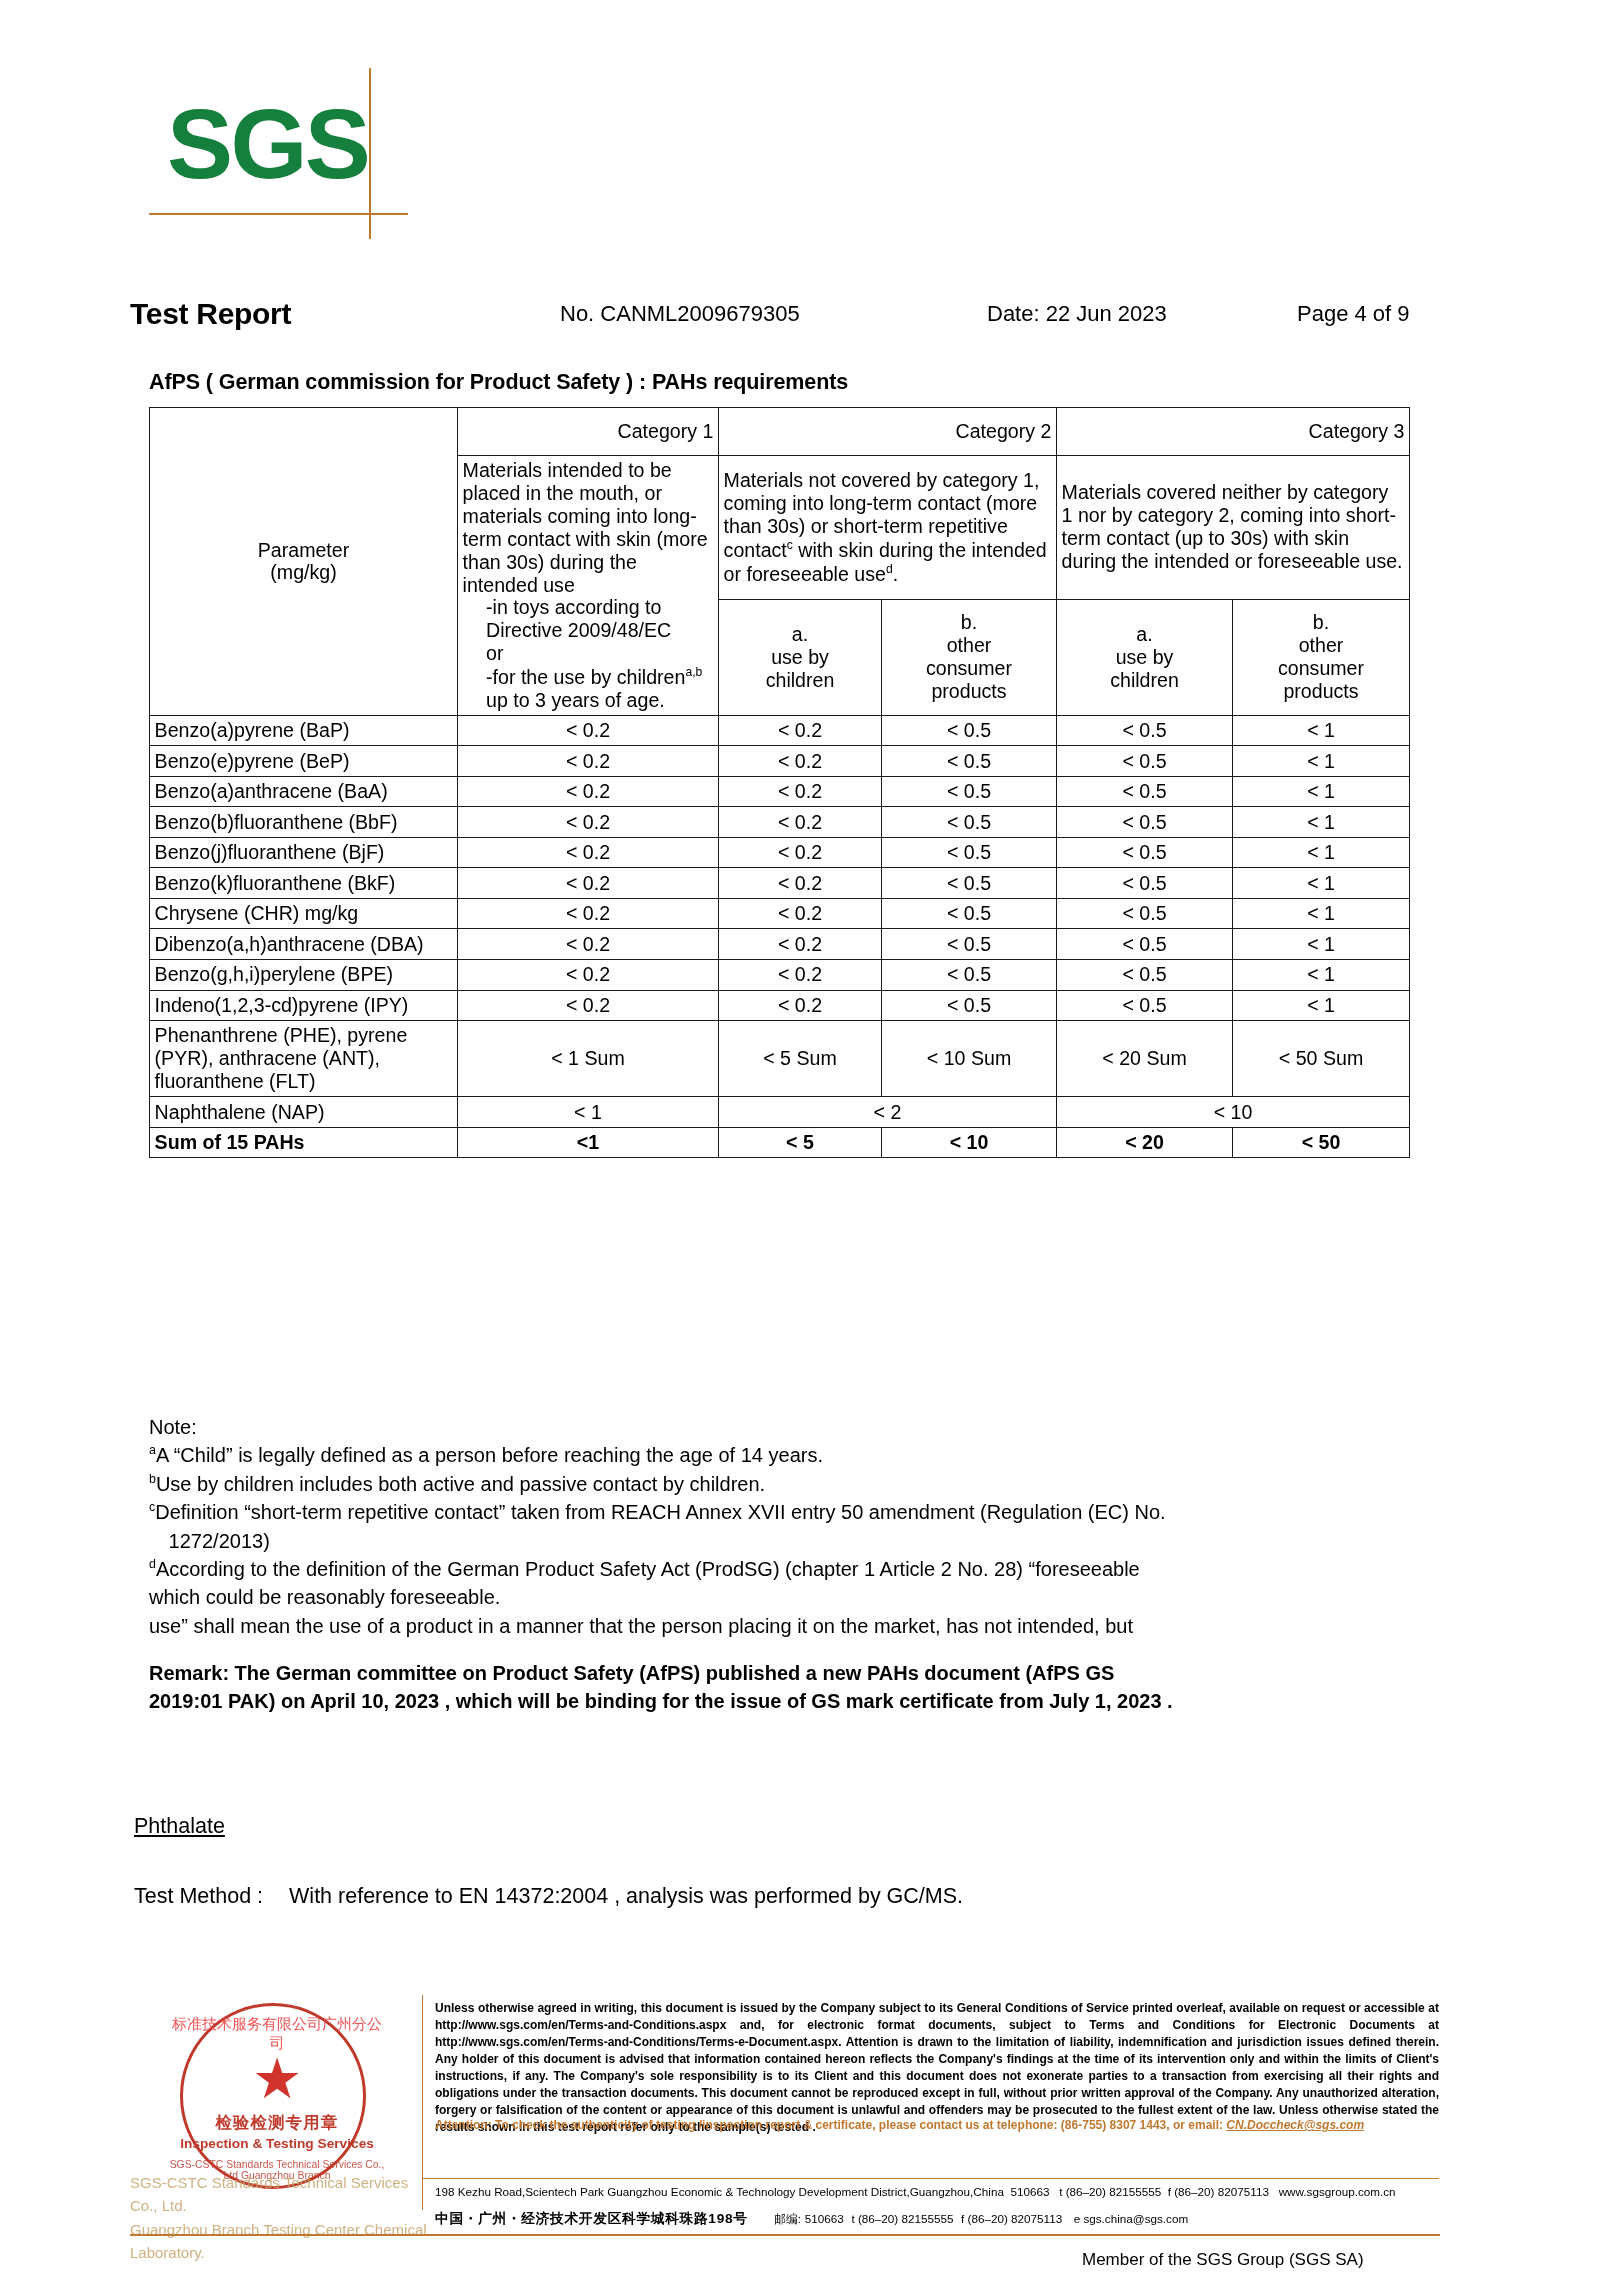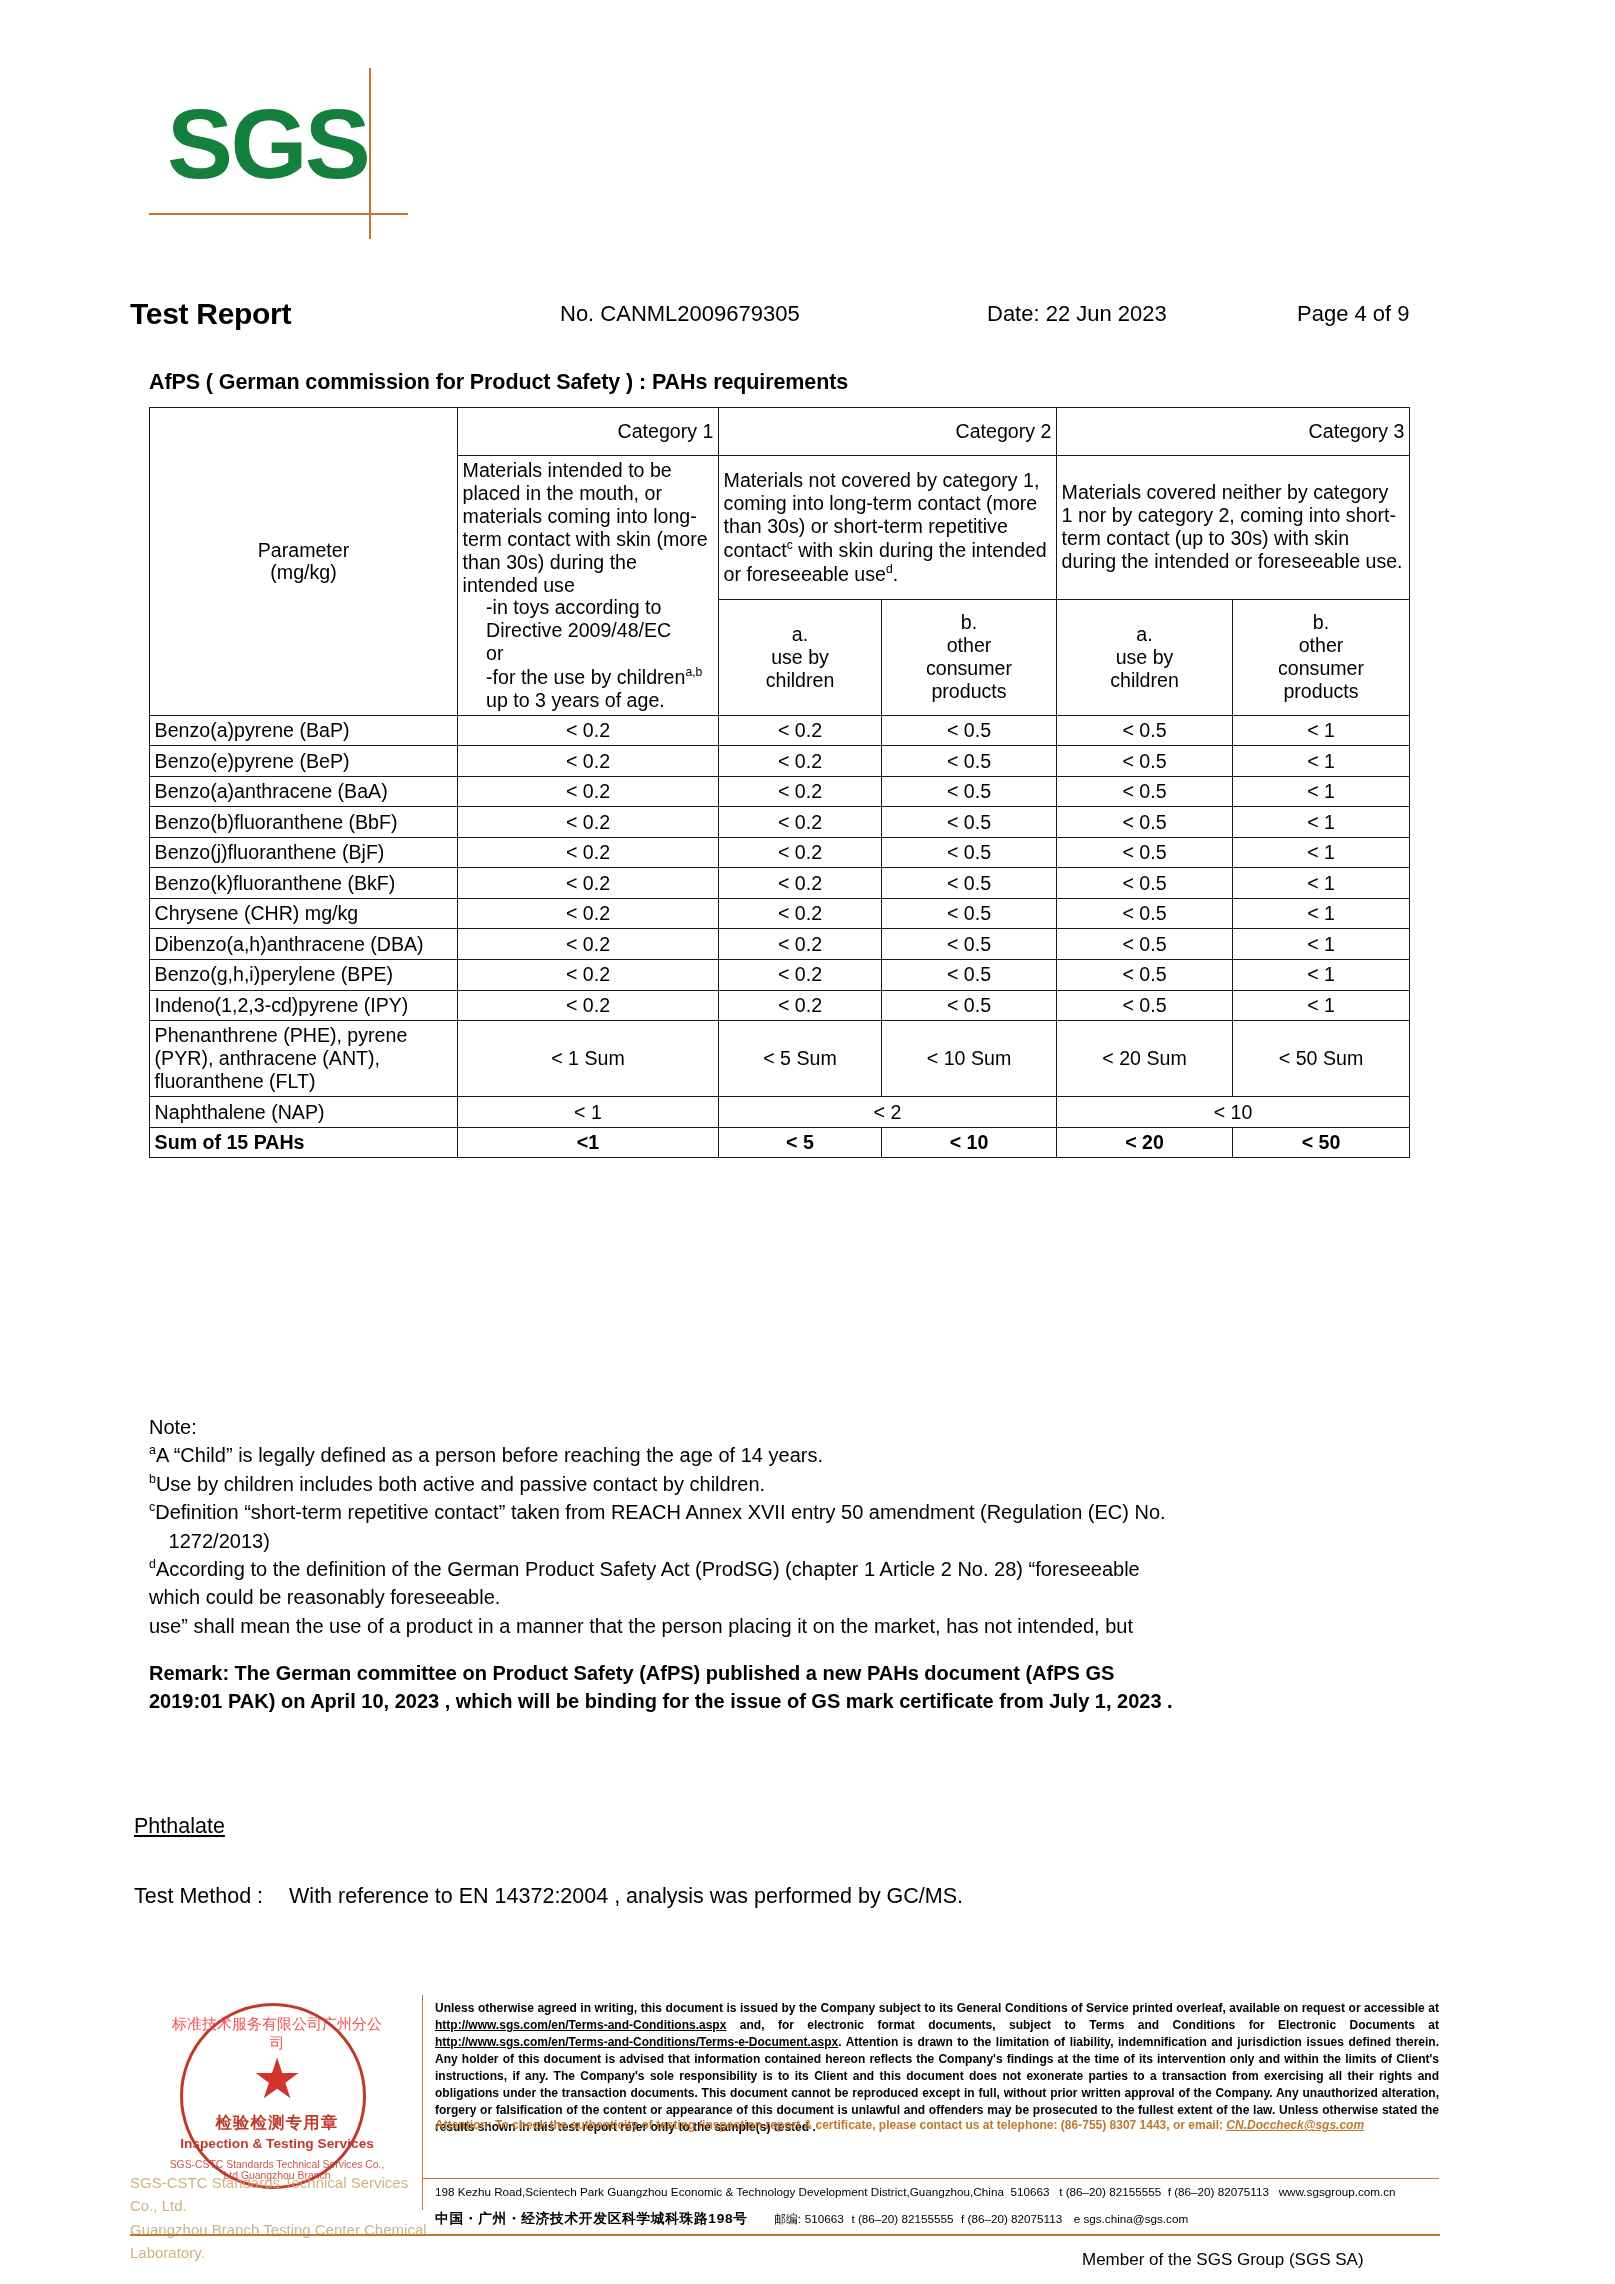--- a/index.html
+++ b/index.html
@@ -292,21 +292,21 @@
   .disclaimer {
     position: absolute;
     left: 435px;
     top: 2000px;
     width: 1004px;
     font-size: 12px;
     line-height: 1.42;
     text-align: justify;
     font-weight: bold;
   }
-  .disclaimer a, .disclaimer .lnk { text-decoration: underline; color: #000; }
+  .disclaimer a, .disclaimer .lnk { color: #000; }
   .attention {
     position: absolute;
     left: 435px;
     top: 2117px;
     width: 1010px;
     font-size: 12px;
     line-height: 1.45;
     color: #c07830;
     font-weight: bold;
   }

